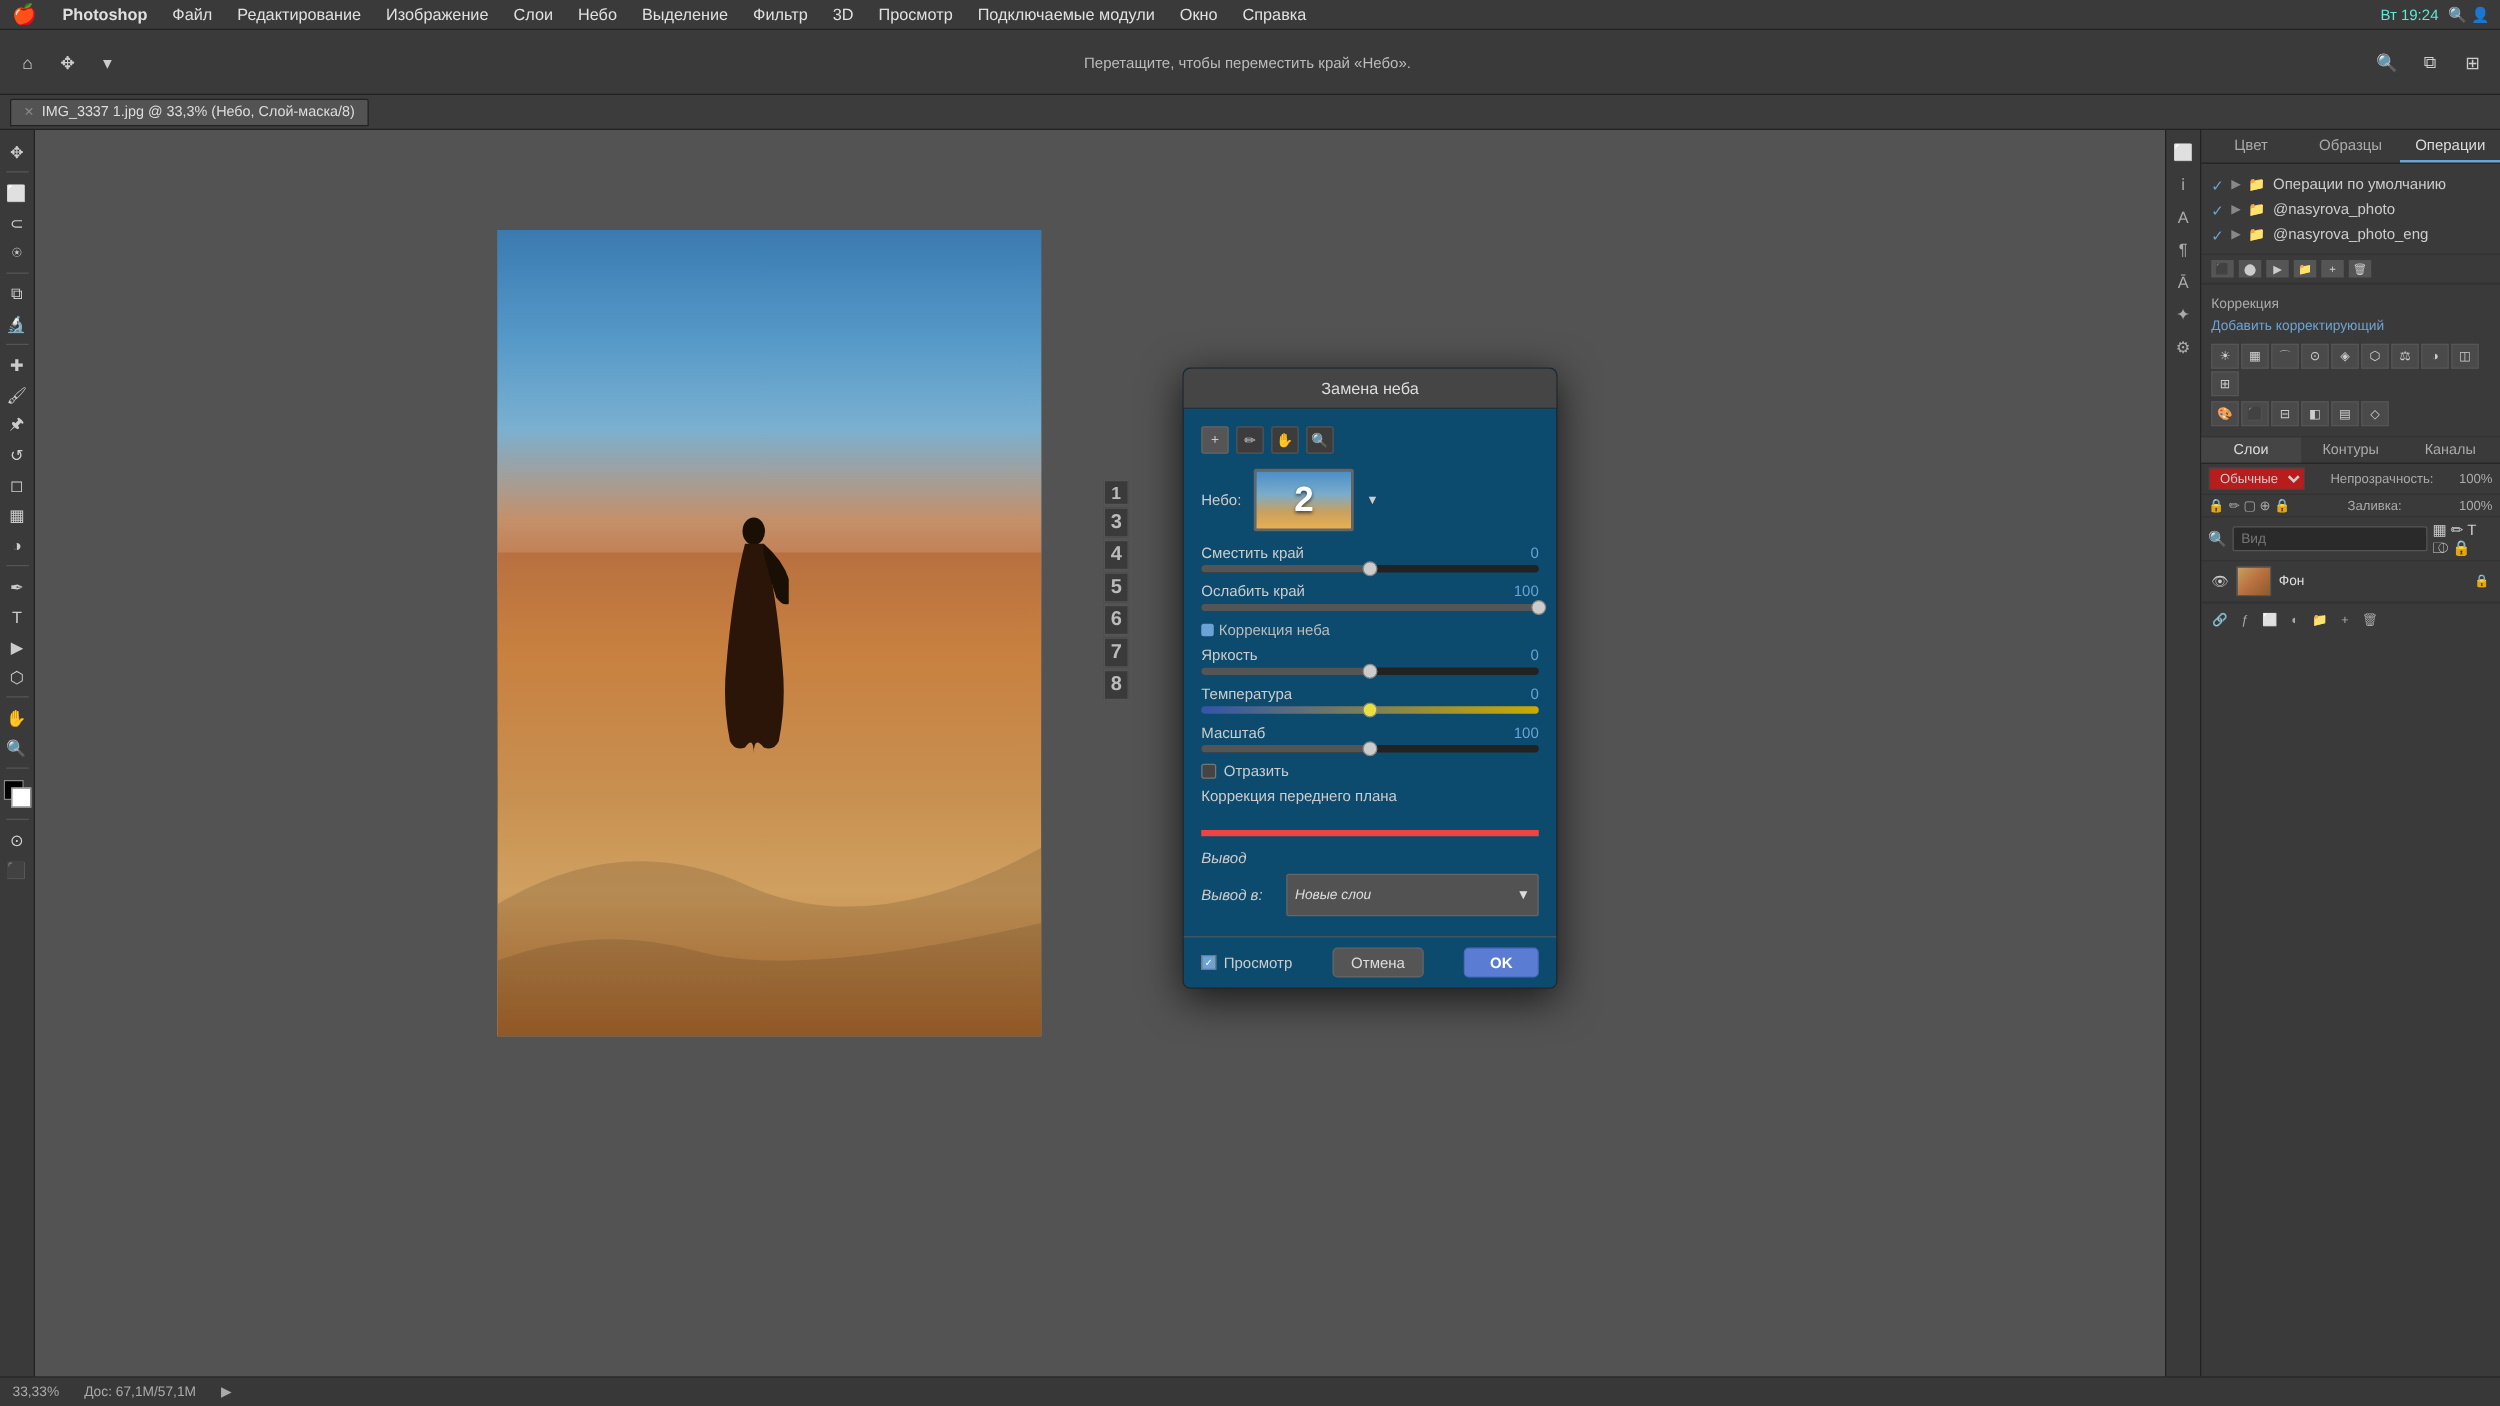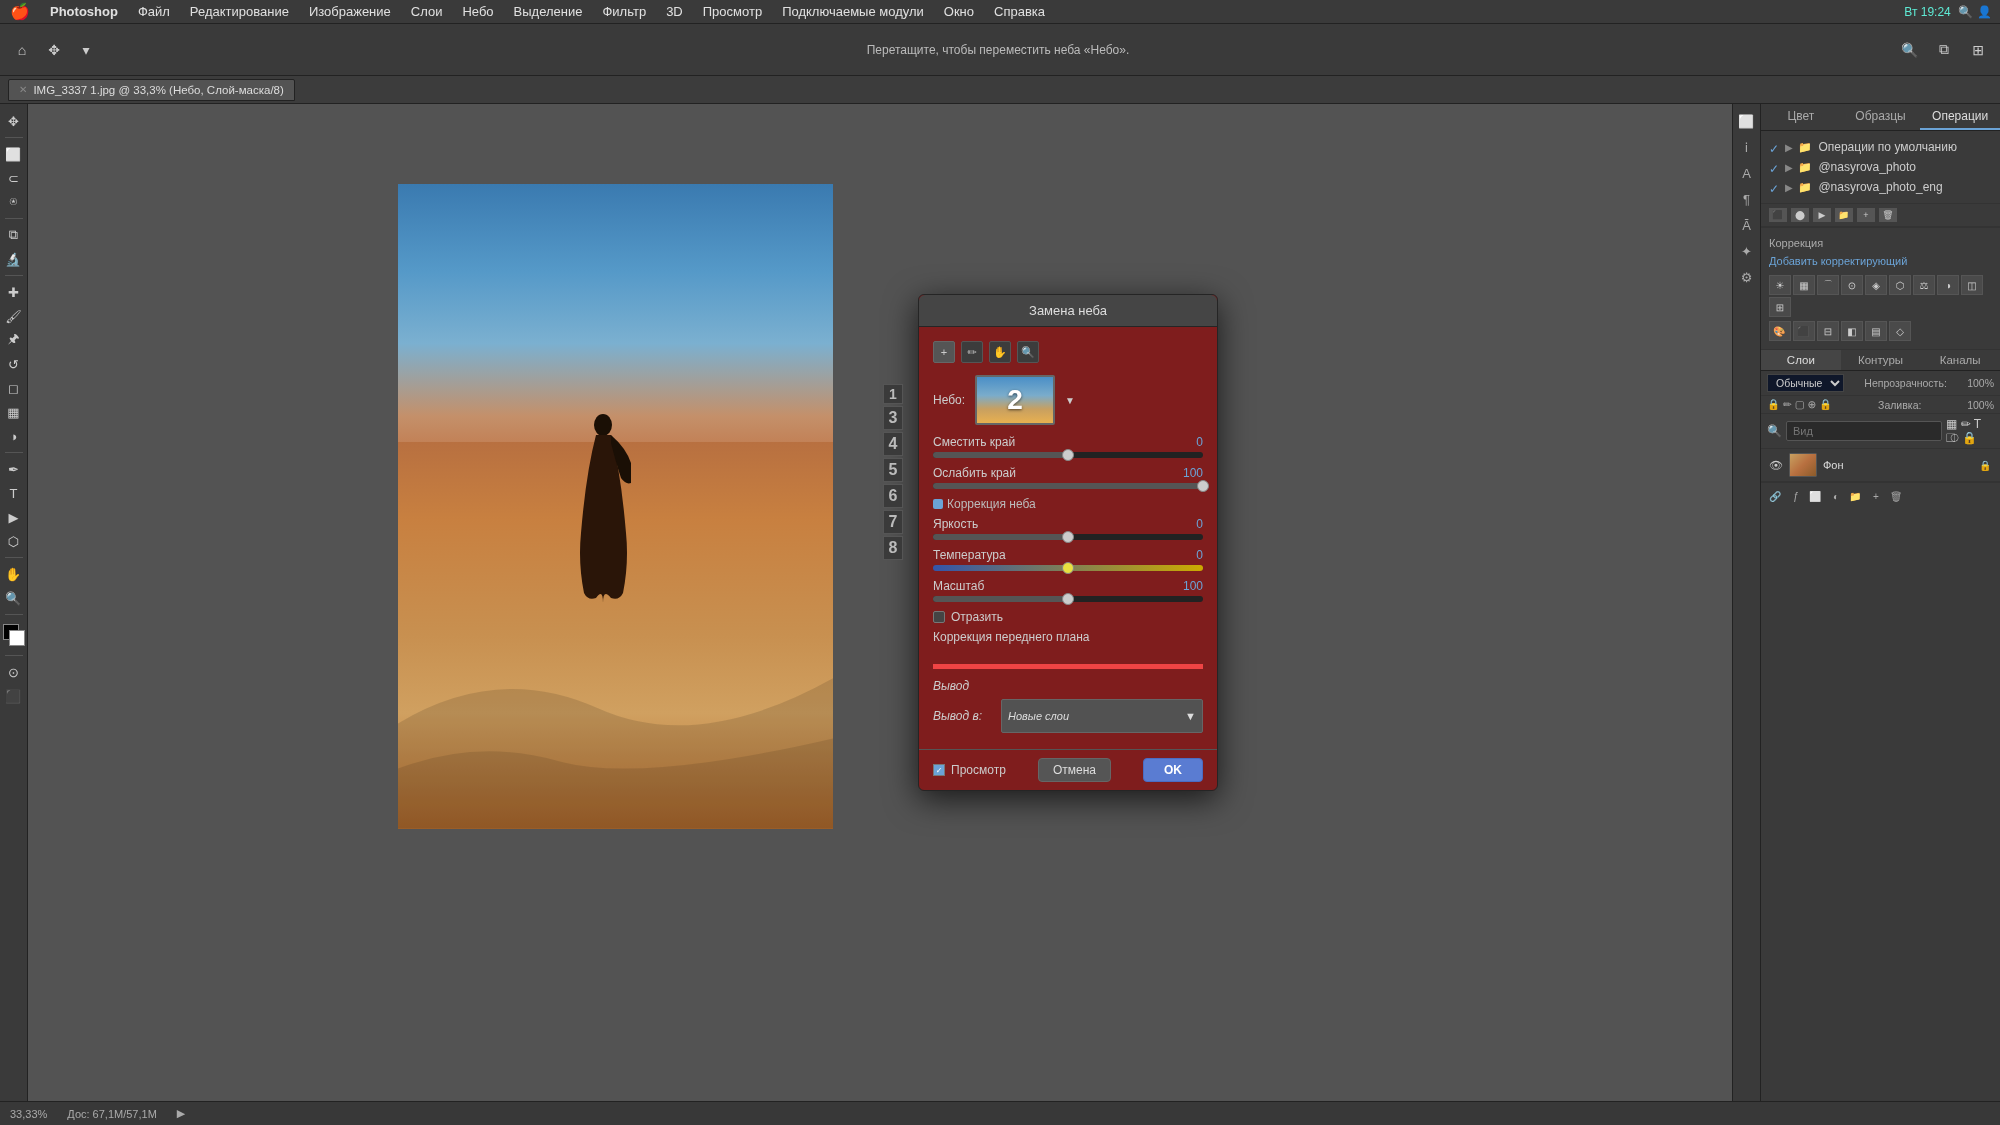--- a/index.html
+++ b/index.html
@@ -80,23 +80,23 @@
     }
     
     .sand-portion {
       position: absolute; bottom: 0; left: 0; width: 100%; height: 60%;
       background: linear-gradient(180deg, #b87040 0%, #c88040 20%, #c89050 50%, #d0a060 70%, #b87030 100%);
     }
 
     
     #sky-replacement-dialog {
       position: absolute;
-      top: 190px; left: 890px;
+      top: 190px; left: 918px;
       width: 300px;
-      background: #7f1d1d;
+      background: #0c4a6e;
       border: 1px solid #252525;
       border-radius: 6px;
       box-shadow: 0 8px 32px rgba(0,0,0,0.7);
       z-index: 100;
     }
     .dialog-title {
       background: #454545; border-radius: 6px 6px 0 0;
       text-align: center; padding: 8px 0;
       font-size: 13px; color: #ddd;
       border-bottom: 1px solid #252525;
@@ -196,21 +196,21 @@
     .layers-tabs { display: flex; border-bottom: 1px solid #222; }
     .layers-tab { flex: 1; text-align: center; padding: 4px 0; font-size: 11.5px; color: #aaa; cursor: pointer; }
     .layers-tab.active { color: #ddd; background: #454545; }
     .layers-search { flex: 1; height: 20px; background: #2a2a2a; border: 1px solid #555; color: #ccc; font-size: 11px; padding: 0 6px; border-radius: 2px; }
     .layer-item { display: flex; align-items: center; gap: 6px; padding: 4px 8px; border-bottom: 1px solid #333; cursor: pointer; }
     .layer-eye { width: 14px; height: 14px; display: flex; align-items: center; justify-content: center; font-size: 11px; color: #ccc; }
     .layer-thumb { width: 28px; height: 24px; background: linear-gradient(135deg, #888 0%, #ccc 100%); border: 1px solid #555; border-radius: 1px; }
     .layer-name { font-size: 11px; color: #ddd; flex: 1; }
     .layer-lock { font-size: 10px; color: #888; }
     .layers-opt-btn { width: 18px; height: 18px; display: flex; align-items: center; justify-content: center; font-size: 10px; color: #aaa; cursor: pointer; }
-    .blend-select { background: #0f172a; border: 1px solid #444; color: #ccc; font-size: 10.5px; padding: 1px 4px; cursor: pointer; }
+    .blend-select { background: #b91c1c; border: 1px solid #444; color: #ccc; font-size: 10.5px; padding: 1px 4px; cursor: pointer; }
 
     
     #statusbar {
       width: 100%; height: 24px; background: #383838;
       display: flex; align-items: center; padding: 0 10px; gap: 20px;
       border-top: 1px solid #222; font-size: 11px; color: #aaa;
     }
 
     
     #icons-right {
@@ -243,21 +243,21 @@
     <span>🔍 👤</span>
   </div>
 </div>
 
 <div id="toolbar">
   <div class="tool-group">
     <div class="tool-icon">⌂</div>
     <div class="tool-icon">✥</div>
     <div class="tool-icon">▾</div>
   </div>
-  <span class="center-text">Перетащите, чтобы переместить неба «Небо».</span>
+  <span class="center-text">Перетащите, чтобы переместить край «Небо».</span>
   <div class="toolbar-icons-right">
     <div class="tool-icon">🔍</div>
     <div class="tool-icon">⧉</div>
     <div class="tool-icon">⊞</div>
   </div>
 </div>
 
 <div id="tabbar">
   <div class="tab">
     <span class="close-x">✕</span>

